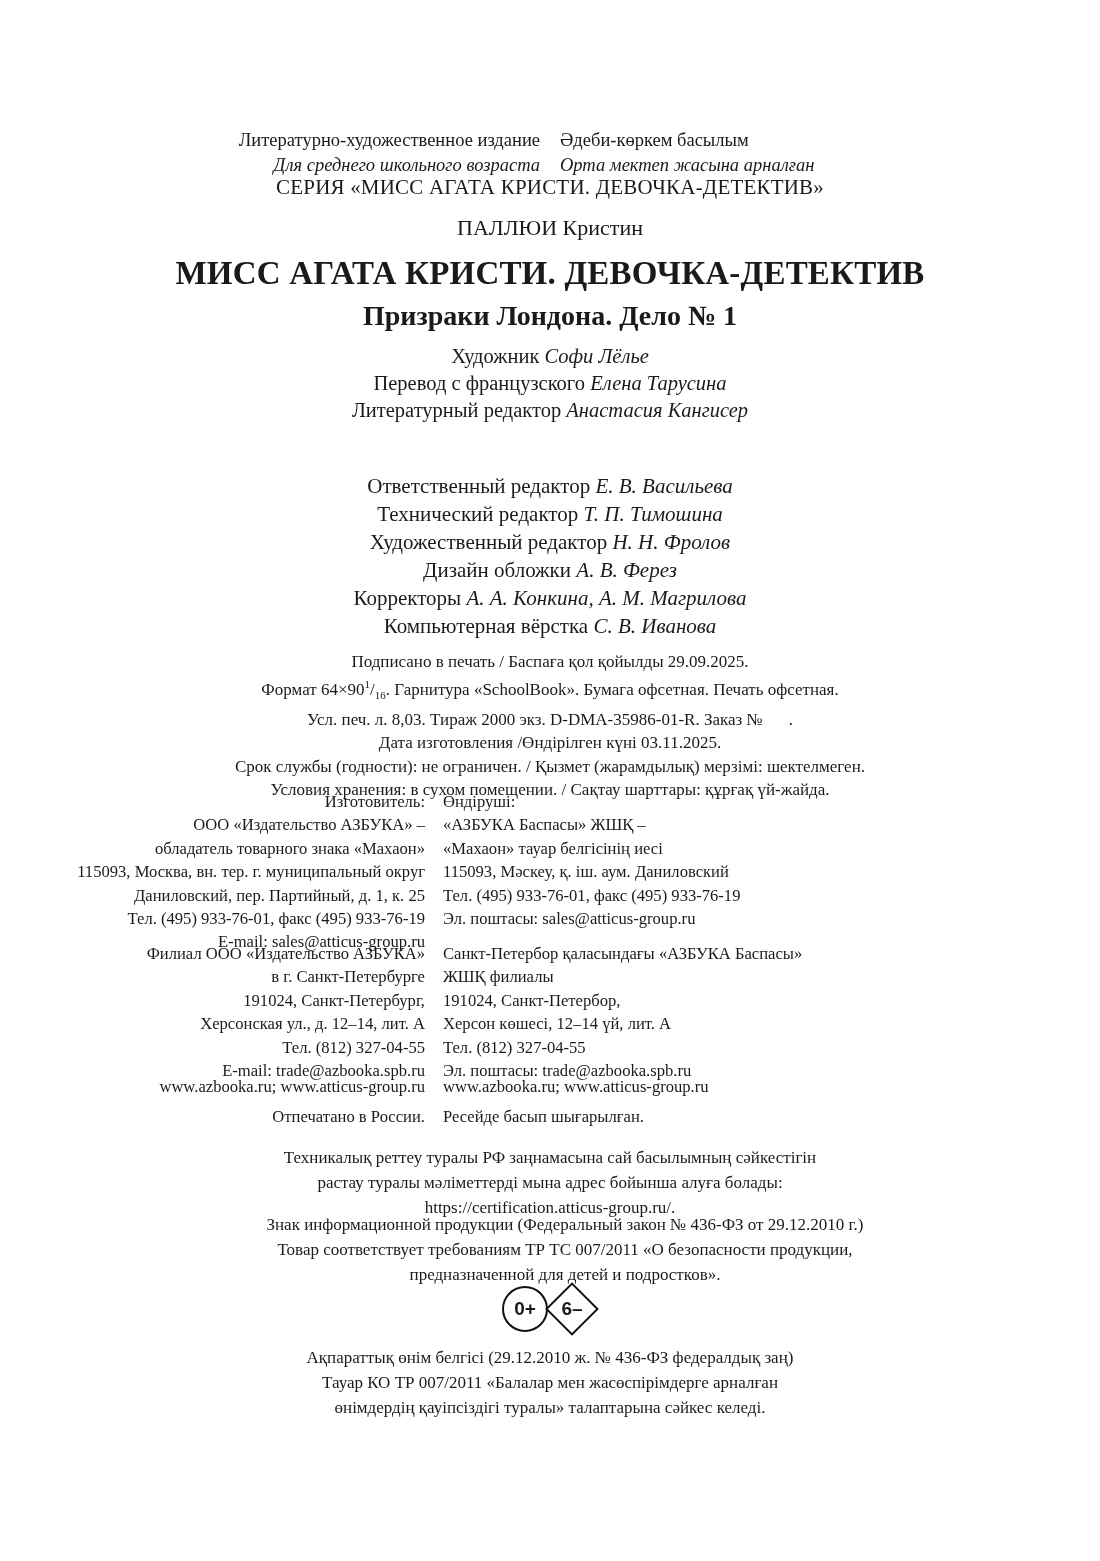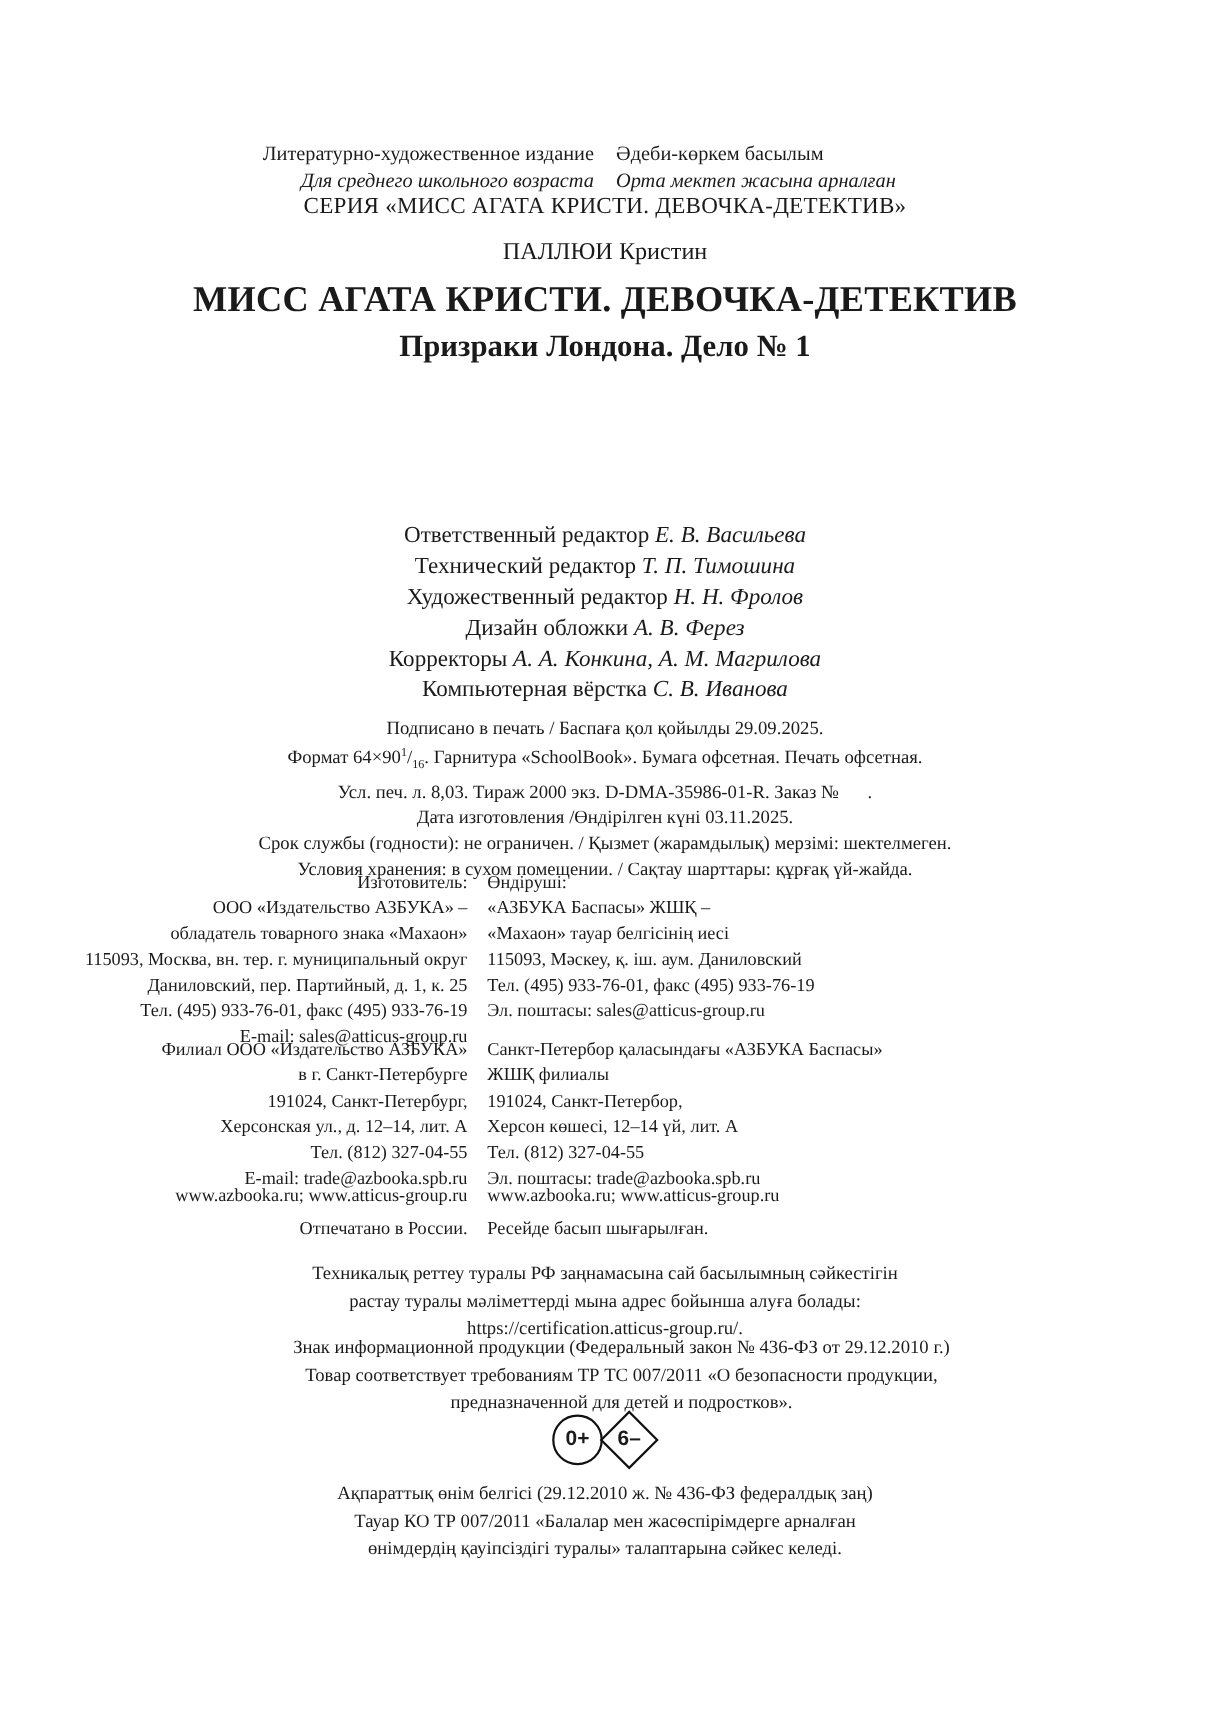--- a/index.html
+++ b/index.html
@@ -129,20 +129,34 @@
       <div class="it">Орта мектеп жасына арналған</div>
     </div>
   </div>
 
   <div class="series c">СЕРИЯ «МИСС АГАТА КРИСТИ. ДЕВОЧКА-ДЕТЕКТИВ»</div>
   <div class="author c">ПАЛЛЮИ Кристин</div>
 
   <div class="title1 c">МИСС АГАТА КРИСТИ. ДЕВОЧКА-ДЕТЕКТИВ</div>
   <div class="title2 c">Призраки Лондона. Дело № 1</div>
 
+  <div class="credits c">
+    <div>
+      <span>Художник</span>
+      <span class="nm">Софи Лёлье</span>
+    </div>
+    <div>
+      <span>Перевод с французского</span>
+      <span class="nm">Елена Тарусина</span>
+    </div>
+    <div>
+      <span>Литературный редактор</span>
+      <span class="nm">Анастасия Кангисер</span>
+    </div>
+  </div>
 
   <div class="staff c">
     <div>
       <span>Ответственный редактор</span>
       <span class="nm">Е. В. Васильева</span>
     </div>
     <div>
       <span>Технический редактор</span>
       <span class="nm">Т. П. Тимошина</span>
     </div>

